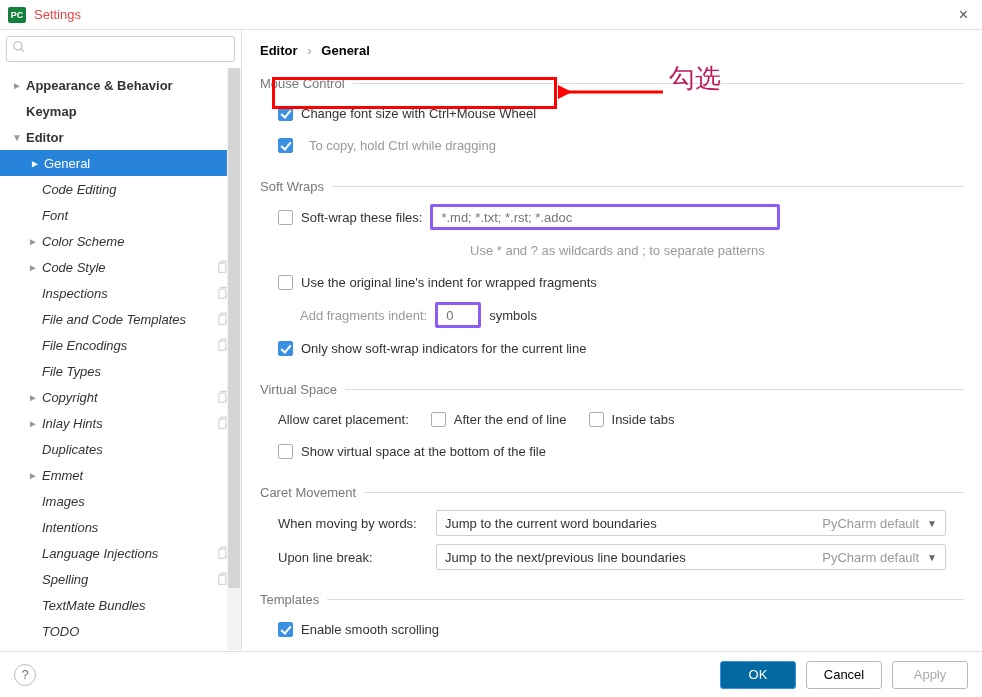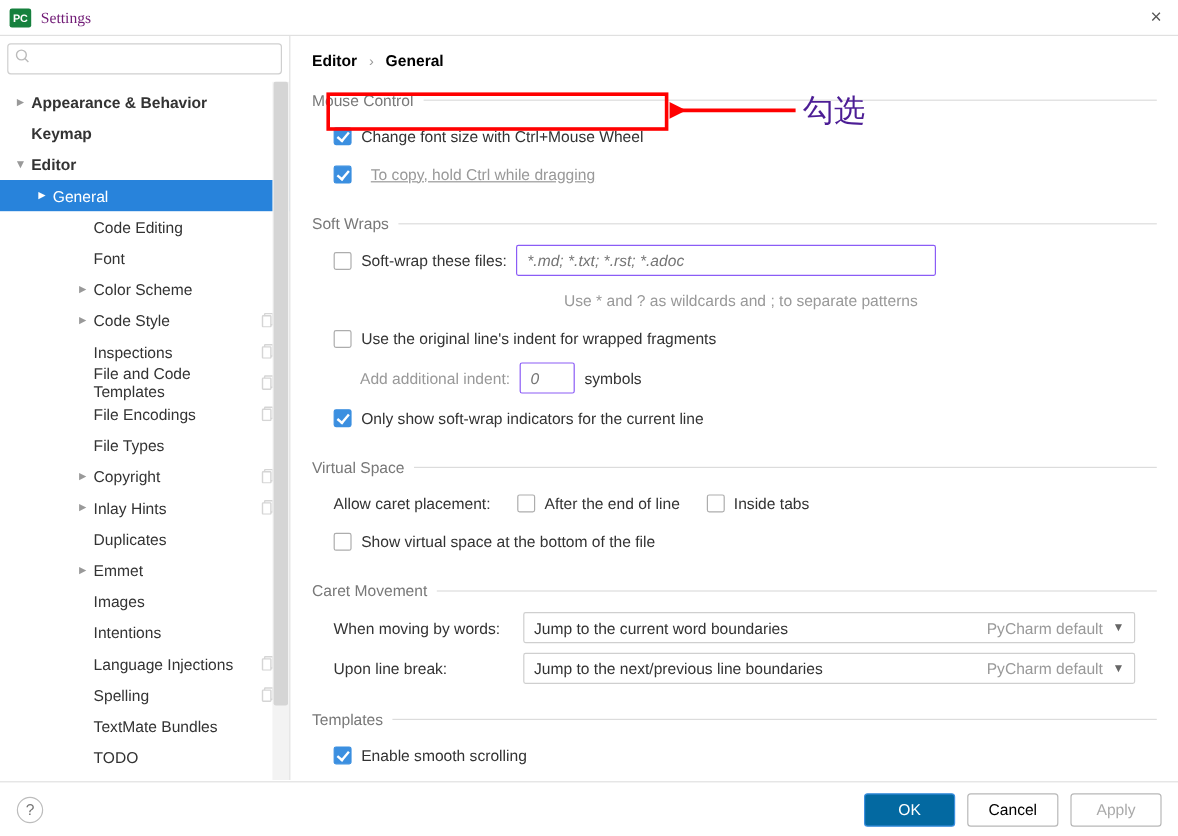--- a/index.html
+++ b/index.html
@@ -1,31 +1,31 @@
 <!DOCTYPE html>
 <html><head>
 <meta charset="utf-8">
 <style>
 * { box-sizing: border-box; margin: 0; padding: 0; font-family: "Segoe UI", Arial, sans-serif; font-size: 13px; }
 body { width: 982px; height: 697px; background: #fff; position: relative; overflow: hidden; }
 
 .titlebar { height: 30px; display: flex; align-items: center; padding: 0 8px; border-bottom: 1px solid #e0e0e0; }
 .app-icon { width: 18px; height: 16px; background: #15803d; color: #fff; font-size: 9px; font-weight: bold; display: flex; align-items: center; justify-content: center; border-radius: 2px; margin-right: 8px; }
-.titlebar .title { color: #701a75; font-family: Liberation Serif, serif; }
+.titlebar .title { color: #ef4444; }
 .titlebar .close { margin-left: auto; color: #555; font-size: 16px; cursor: pointer; padding: 0 6px; }
 
 .main { display: flex; height: 620px; }
 .sidebar { width: 242px; border-right: 1px solid #e0e0e0; display: flex; flex-direction: column; }
 .search-wrap { padding: 6px; }
 .search { width: 100%; height: 26px; border: 1px solid #cfcfcf; border-radius: 3px; padding: 0 6px; color: #999; }
 .tree { flex: 1; overflow: hidden; padding-top: 4px; position: relative; }
 .tree-item { display: flex; align-items: center; height: 26px; padding-left: 8px; padding-right: 8px; cursor: pointer; color: #333; }
 .tree-item.level1 { padding-left: 12px; }
 .tree-item.level2 { padding-left: 30px; }
-.tree-item.level3 { padding-left: 64px; }
+.tree-item.level3 { padding-left: 28px; font-style: italic; }
 .tree-item.bold { font-weight: bold; }
 .tree-item.selected { background: #2883db; color: #fff; }
 .tree-item .arrow { width: 14px; color: #999; font-size: 10px; display: inline-block; }
 .tree-item.selected .arrow { color: #fff; }
 .tree-item .label { flex: 1; }
 .tree-item .scope-icon { width: 16px; height: 16px; opacity: .35; }
 .scope-icon svg { width: 14px; height: 14px; }
 .tree-scrollbar { position: absolute; right: 0; top: 0; bottom: 0; width: 14px; background: #f3f3f3; }
 .tree-thumb { position: absolute; right: 1px; top: 0; width: 12px; height: 520px; background: #d5d5d5; border-radius: 2px; }
 
@@ -36,30 +36,30 @@
 .section-label { color: #787878; }
 .section-header { display: flex; align-items: center; gap: 8px; margin: 10px 0 10px 0; }
 .section-header hr { flex: 1; border: none; border-top: 1px solid #dcdcdc; }
 
 .row { display: flex; align-items: center; gap: 8px; margin: 8px 0 8px 18px; color: #333; min-height: 24px; }
 .cb { width: 15px; height: 15px; border: 1px solid #adadad; border-radius: 2px; background: #fff; position: relative; flex-shrink: 0; }
 .cb.checked { background: #3b8fe0; border-color: #3b8fe0; }
 .cb.checked::after { content: ""; position: absolute; left: 4px; top: 1px; width: 4px; height: 8px; border: solid #fff; border-width: 0 2px 2px 0; transform: rotate(40deg); }
 
 .hint { color: #999; }
-.input-text { height: 26px; border: 1px solid #8b5cf6; padding: 0 8px; color: #999; border-radius: 2px; font-style: italic; }
+.input-text { height: 26px; border: 3px solid #8b5cf6; padding: 0 8px; color: #999; border-radius: 2px; }
 .select { height: 26px; border: 1px solid #cfcfcf; display: flex; align-items: center; padding: 0 8px; border-radius: 2px; width: 510px; background: #fff; }
 .select .sel-val { flex: 1; }
 .select .sel-sub { color: #999; margin-right: 8px; }
 .select .sel-arrow { color: #666; font-size: 10px; }
 .indent { margin-left: 40px; }
 
 .highlight-box { position: absolute; border: 3px solid #f00; pointer-events: none; left: 272px; top: 77px; width: 285px; height: 32px; }
 .annotation-arrow { position: absolute; left: 558px; top: 76px; pointer-events: none; }
-.annotation-text { position: absolute; left: 669px; top: 75px; color: #4c1d95; font-size: 26px; pointer-events: none; }
+.annotation-text { position: absolute; left: 669px; top: 61px; color: #be185d; font-size: 26px; pointer-events: none; }
 
 .footer { position: absolute; bottom: 0; left: 0; right: 0; height: 46px; border-top: 1px solid #e0e0e0; display: flex; align-items: center; padding: 0 14px; gap: 10px; background: #fff; }
 .help-btn { width: 22px; height: 22px; border: 1px solid #bdbdbd; border-radius: 50%; display: flex; align-items: center; justify-content: center; color: #777; cursor: pointer; }
 .spacer { flex: 1; }
 .btn { height: 28px; min-width: 76px; padding: 0 16px; border: 1px solid #b8b8b8; background: #fff; border-radius: 3px; cursor: pointer; }
 .btn.primary { background: #0369a1; border-color: #3b8fe0; color: #fff; }
 .btn.disabled { color: #aaa; }
 </style>
 </head>
 <body>
@@ -220,41 +220,41 @@
     <div class="section-header">
         <span class="section-label">Mouse Control</span>
         <hr>
       </div>
     <div class="row">
       <span class="cb checked"></span>
       <span>Change font size with Ctrl+Mouse Wheel</span>
     </div>
     <div class="row">
       <span class="cb checked"></span>
-      <span class="hint" style="margin-left:8px;text-decoration:underline;">To copy, hold Ctrl while dragging</span>
+      <span class="hint" style="margin-left:8px;">To copy, hold Ctrl while dragging</span>
     </div>
 
     <div class="section-header" style="margin-top:22px;">
         <span class="section-label">Soft Wraps</span>
         <hr>
       </div>
     <div class="row">
       <span class="cb"></span>
       <span>Soft-wrap these files:</span>
       <input class="input-text" style="width: 350px;" placeholder="*.md; *.txt; *.rst; *.adoc">
     </div>
     <div class="row" style="margin-left:210px;">
       <span class="hint">Use * and ? as wildcards and ; to separate patterns</span>
     </div>
     <div class="row">
       <span class="cb"></span>
       <span>Use the original line's indent for wrapped fragments</span>
     </div>
     <div class="row indent">
-      <span class="hint">Add additional indent:</span>
+      <span class="hint">Add fragments indent:</span>
       <input class="input-text" style="width: 46px; text-align: left;" placeholder="0">
       <span>symbols</span>
     </div>
     <div class="row">
       <span class="cb checked"></span>
       <span>Only show soft-wrap indicators for the current line</span>
     </div>
 
     <div class="section-header" style="margin-top:22px;">
         <span class="section-label">Virtual Space</span>

